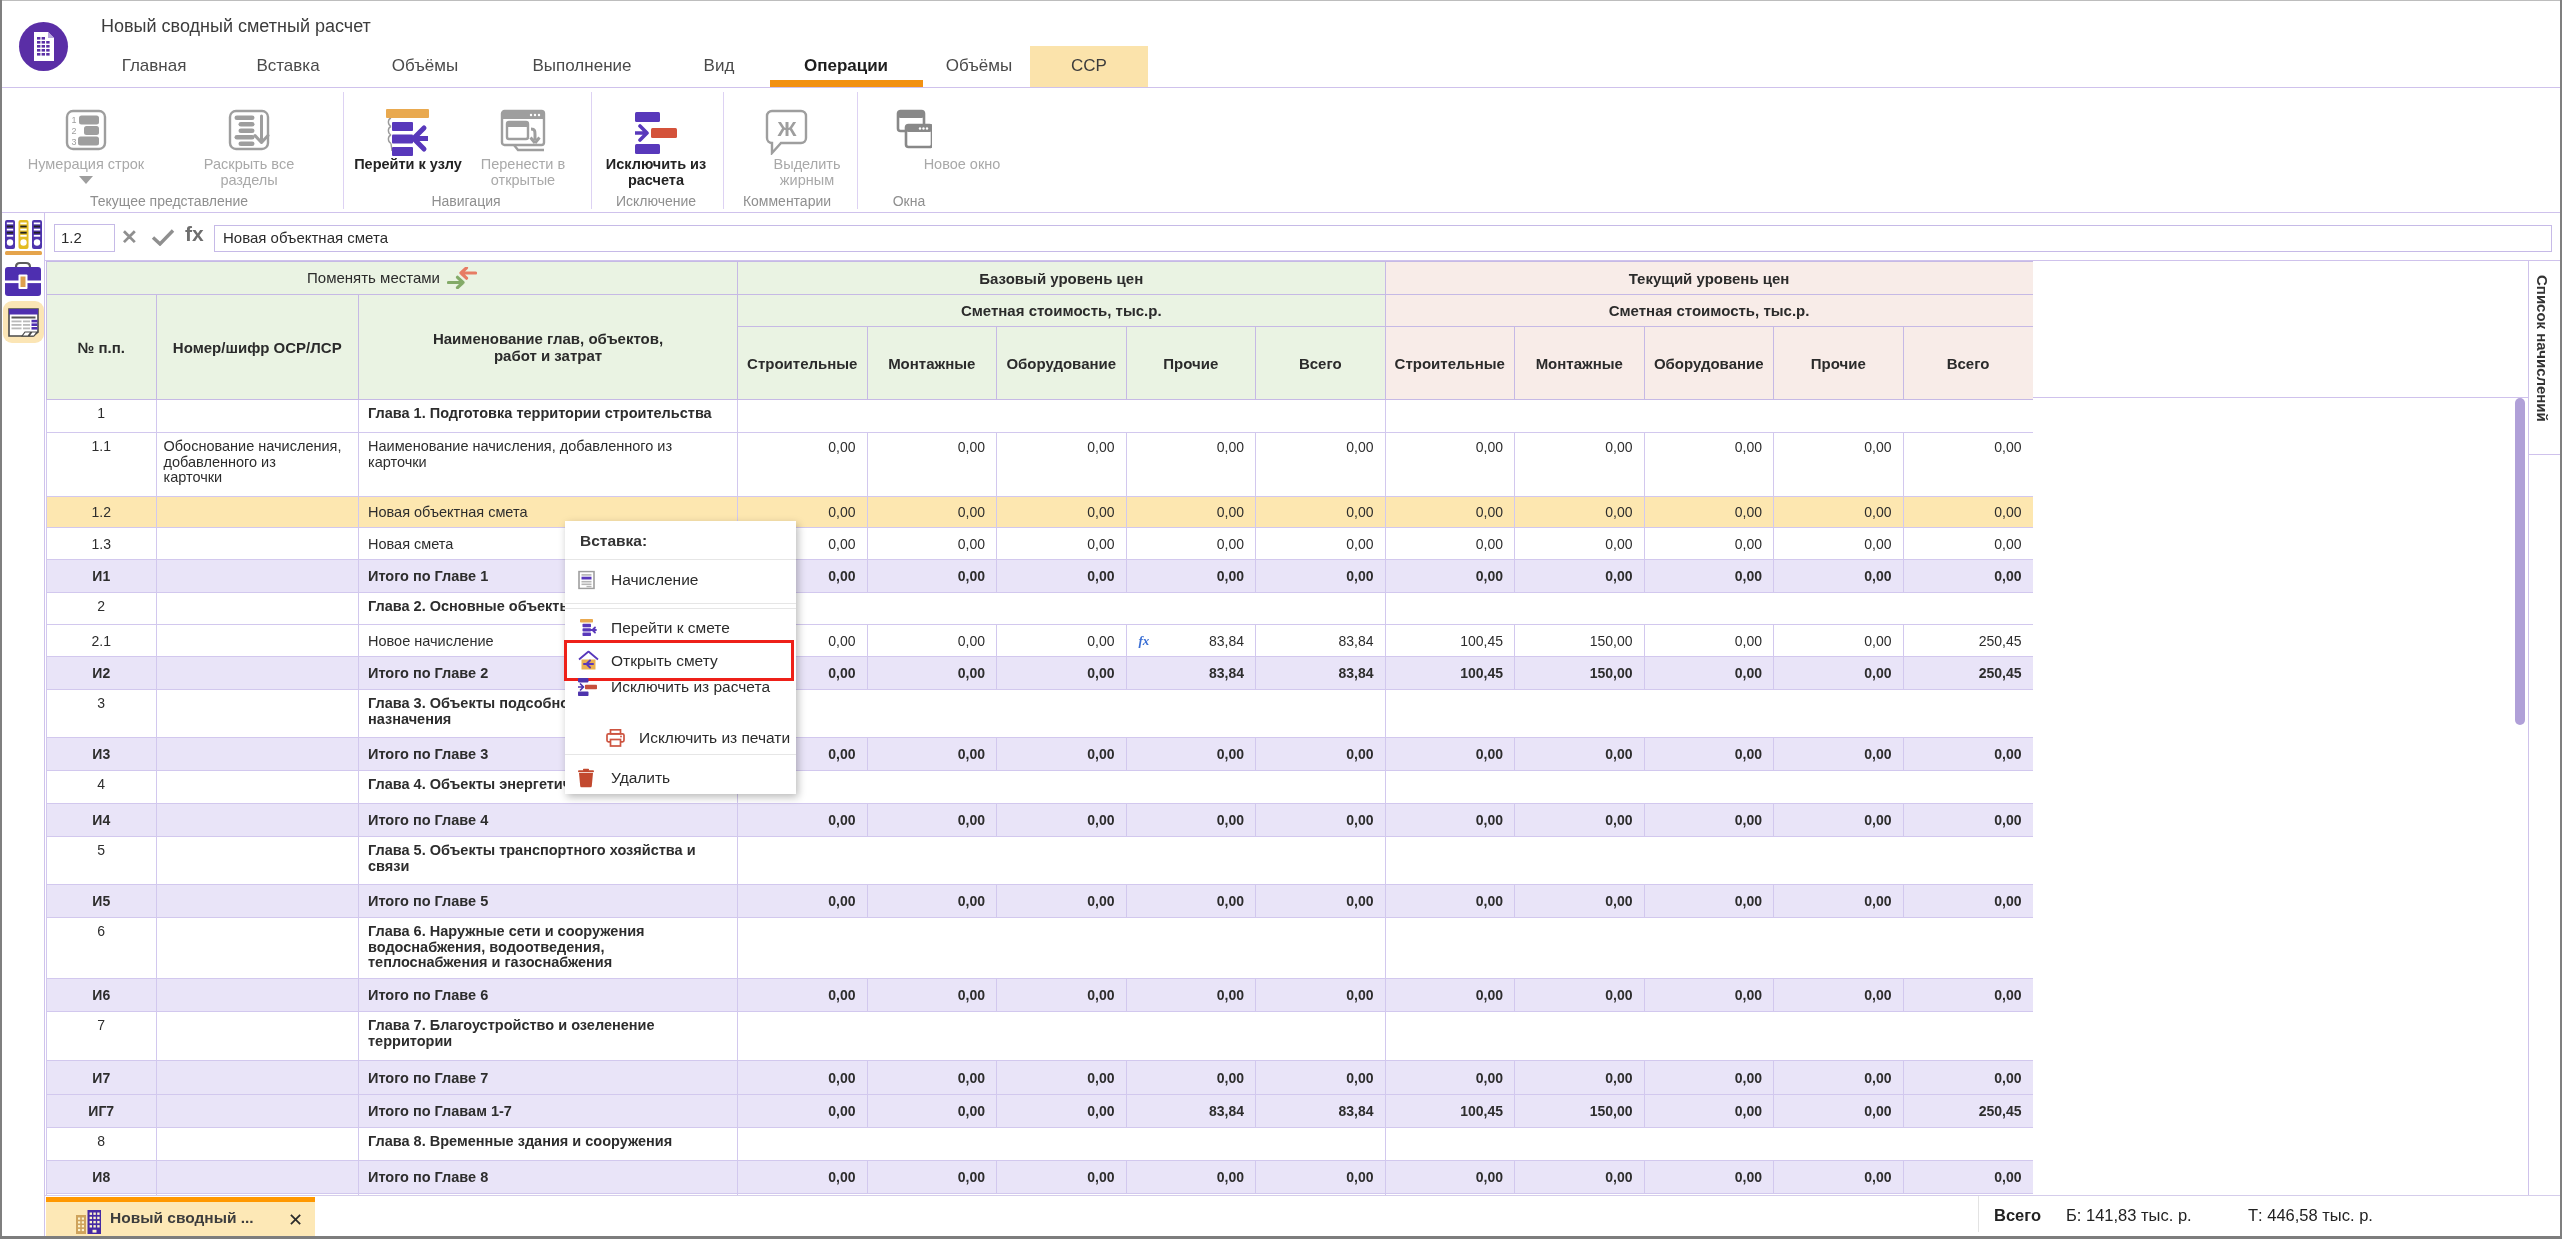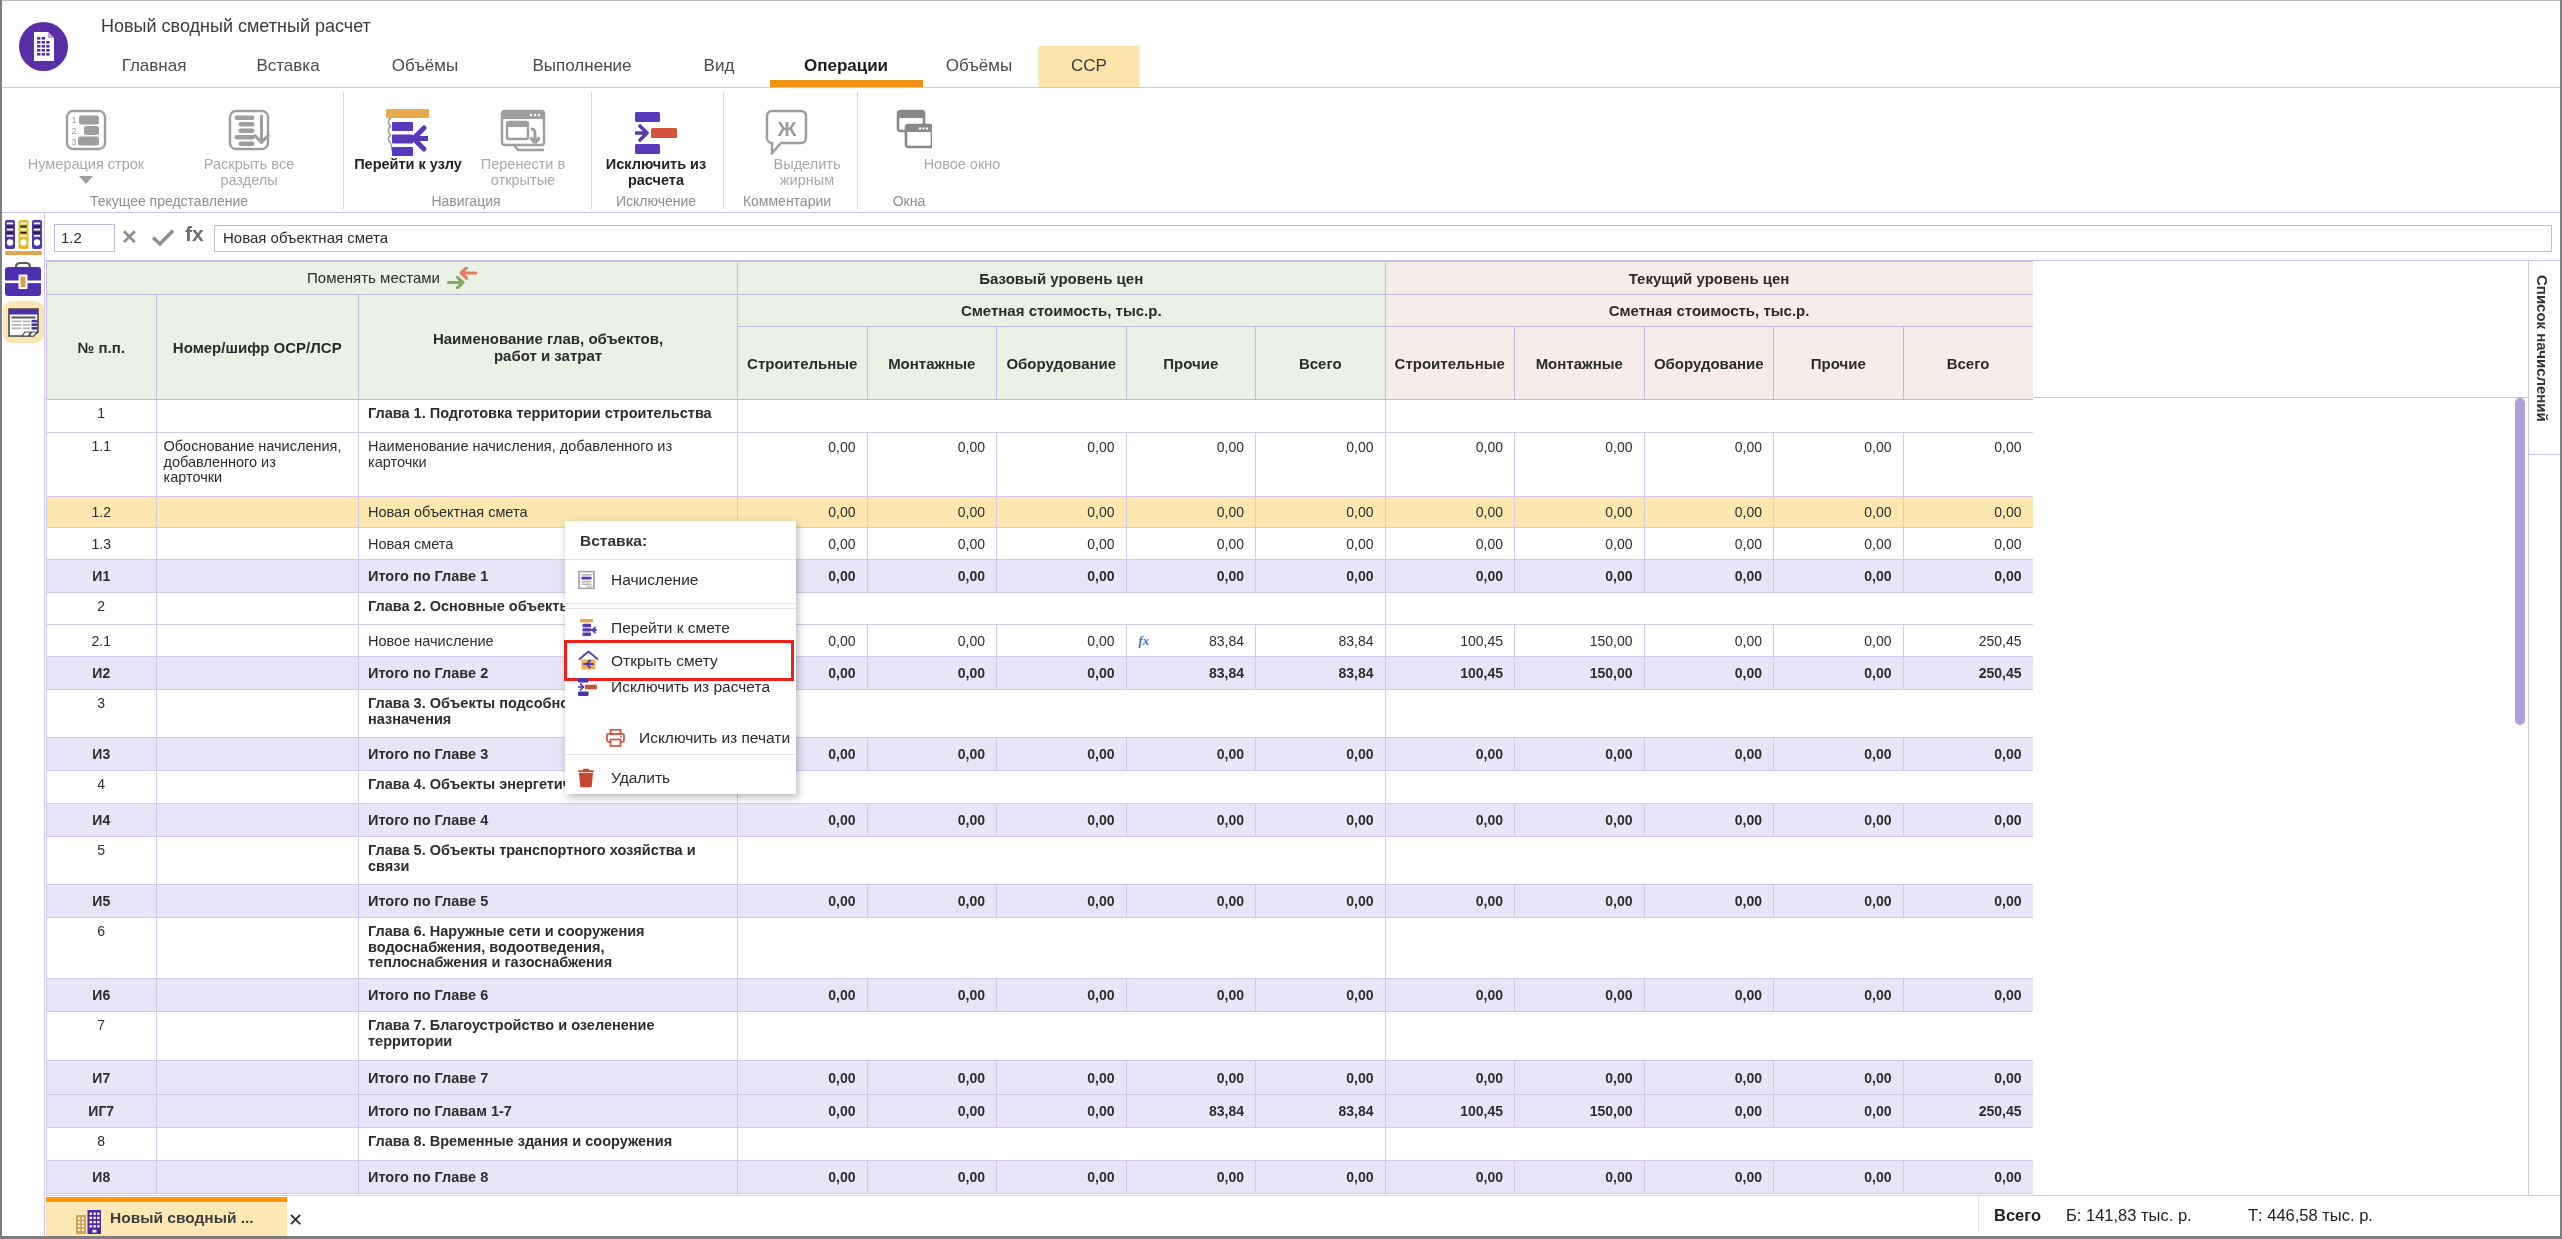--- a/index.html
+++ b/index.html
@@ -48,21 +48,21 @@
   .vt { padding-top:6px; vertical-align:top; line-height:15.5px; }
   .fxcell { position:relative; }
   tr.topnum td.num { vertical-align:top; padding-top:6px; }
   .fxi { position:absolute; left:12px; top:50%; transform:translateY(-50%); font-family:"Liberation Serif",serif; font-style:italic; font-weight:bold; font-size:13px; color:#3b6fd4; }
   .swaplbl { font-weight:normal; }
   
   .rtab { left:2529px; top:261px; width:33px; height:194px; border-bottom:1px solid #cfc2ec; }
   .rtab span { position:absolute; left:5px; top:14px; writing-mode:vertical-rl; font-size:15px; font-weight:bold; color:#333; white-space:nowrap; }
   .sthumb { left:2515px; top:398px; width:10px; height:327px; background:#b0a0d8; border-radius:5px; }
   
-  .ftab { left:46px; top:1197px; width:241px; height:39px; background:#fde8b6; border-top:5px solid #ff9800; }
+  .ftab { left:46px; top:1197px; width:269px; height:39px; background:#fde8b6; border-top:5px solid #ff9800; }
   .ftab .txt { position:absolute; left:64px; top:7px; font-size:15.5px; font-weight:bold; color:#3d3d3d; }
   .ftab .cls { position:absolute; left:242px; top:7px; font-size:18px; color:#2b2b2b; }
   .fterm { font-size:16.5px; color:#222; top:1206px; white-space:nowrap; }
   
   #menu { left:565px; top:521px; width:231px; height:273px; background:#fff; box-shadow:2px 3px 8px rgba(0,0,0,0.28); z-index:50; }
   #menu .mi { position:absolute; left:0; width:100%; height:33px; }
   #menu .mi .lbl { position:absolute; left:46px; top:50%; transform:translateY(-50%); font-size:15.5px; color:#2b2b2b; white-space:nowrap; }
   #menu .mi svg { position:absolute; left:13px; top:50%; transform:translateY(-50%); }
   #menu .div { position:absolute; left:0; width:100%; height:1px; background:#e6e6e6; }
   #redbox { position:absolute; left:-1px; top:119px; width:230px; height:41px; border:3px solid #ee2019; }
@@ -95,21 +95,21 @@
   </svg>
 </div>
 <div class="abs title">Новый сводный сметный расчет</div>
 <div class="abs tab" style="left:154px;">Главная</div>
 <div class="abs tab" style="left:288px;">Вставка</div>
 <div class="abs tab" style="left:425px;">Объёмы</div>
 <div class="abs tab" style="left:582px;">Выполнение</div>
 <div class="abs tab" style="left:719px;">Вид</div>
 <div class="abs tab active" style="left:846px;">Операции</div>
 <div class="abs tab" style="left:979px;">Объёмы</div>
-<div class="abs tab ssr" style="left:1089px;width:101px;text-align:center;padding:0;">ССР</div>
+<div class="abs tab ssr" style="left:1089px;width:118px;text-align:center;padding:0;">ССР</div>
 <div class="abs tab-underline"></div>
 <div class="abs hline" style="left:0;top:87px;width:2562px;"></div>
 
 <div id="toolbar">
 
   <svg class="tb-icon" style="left:86px;" width="42" height="42" viewBox="0 0 42 42">
     <rect x="2" y="2" width="38" height="38" rx="6" fill="none" stroke="#9e9e9e" stroke-width="2.4"></rect>
     <text x="9" y="13.5" font-size="9" fill="#9e9e9e" text-anchor="middle">1</text>
     <text x="9" y="24.5" font-size="9" fill="#9e9e9e" text-anchor="middle">2</text>
     <text x="9" y="35.5" font-size="9" fill="#9e9e9e" text-anchor="middle">3</text>

